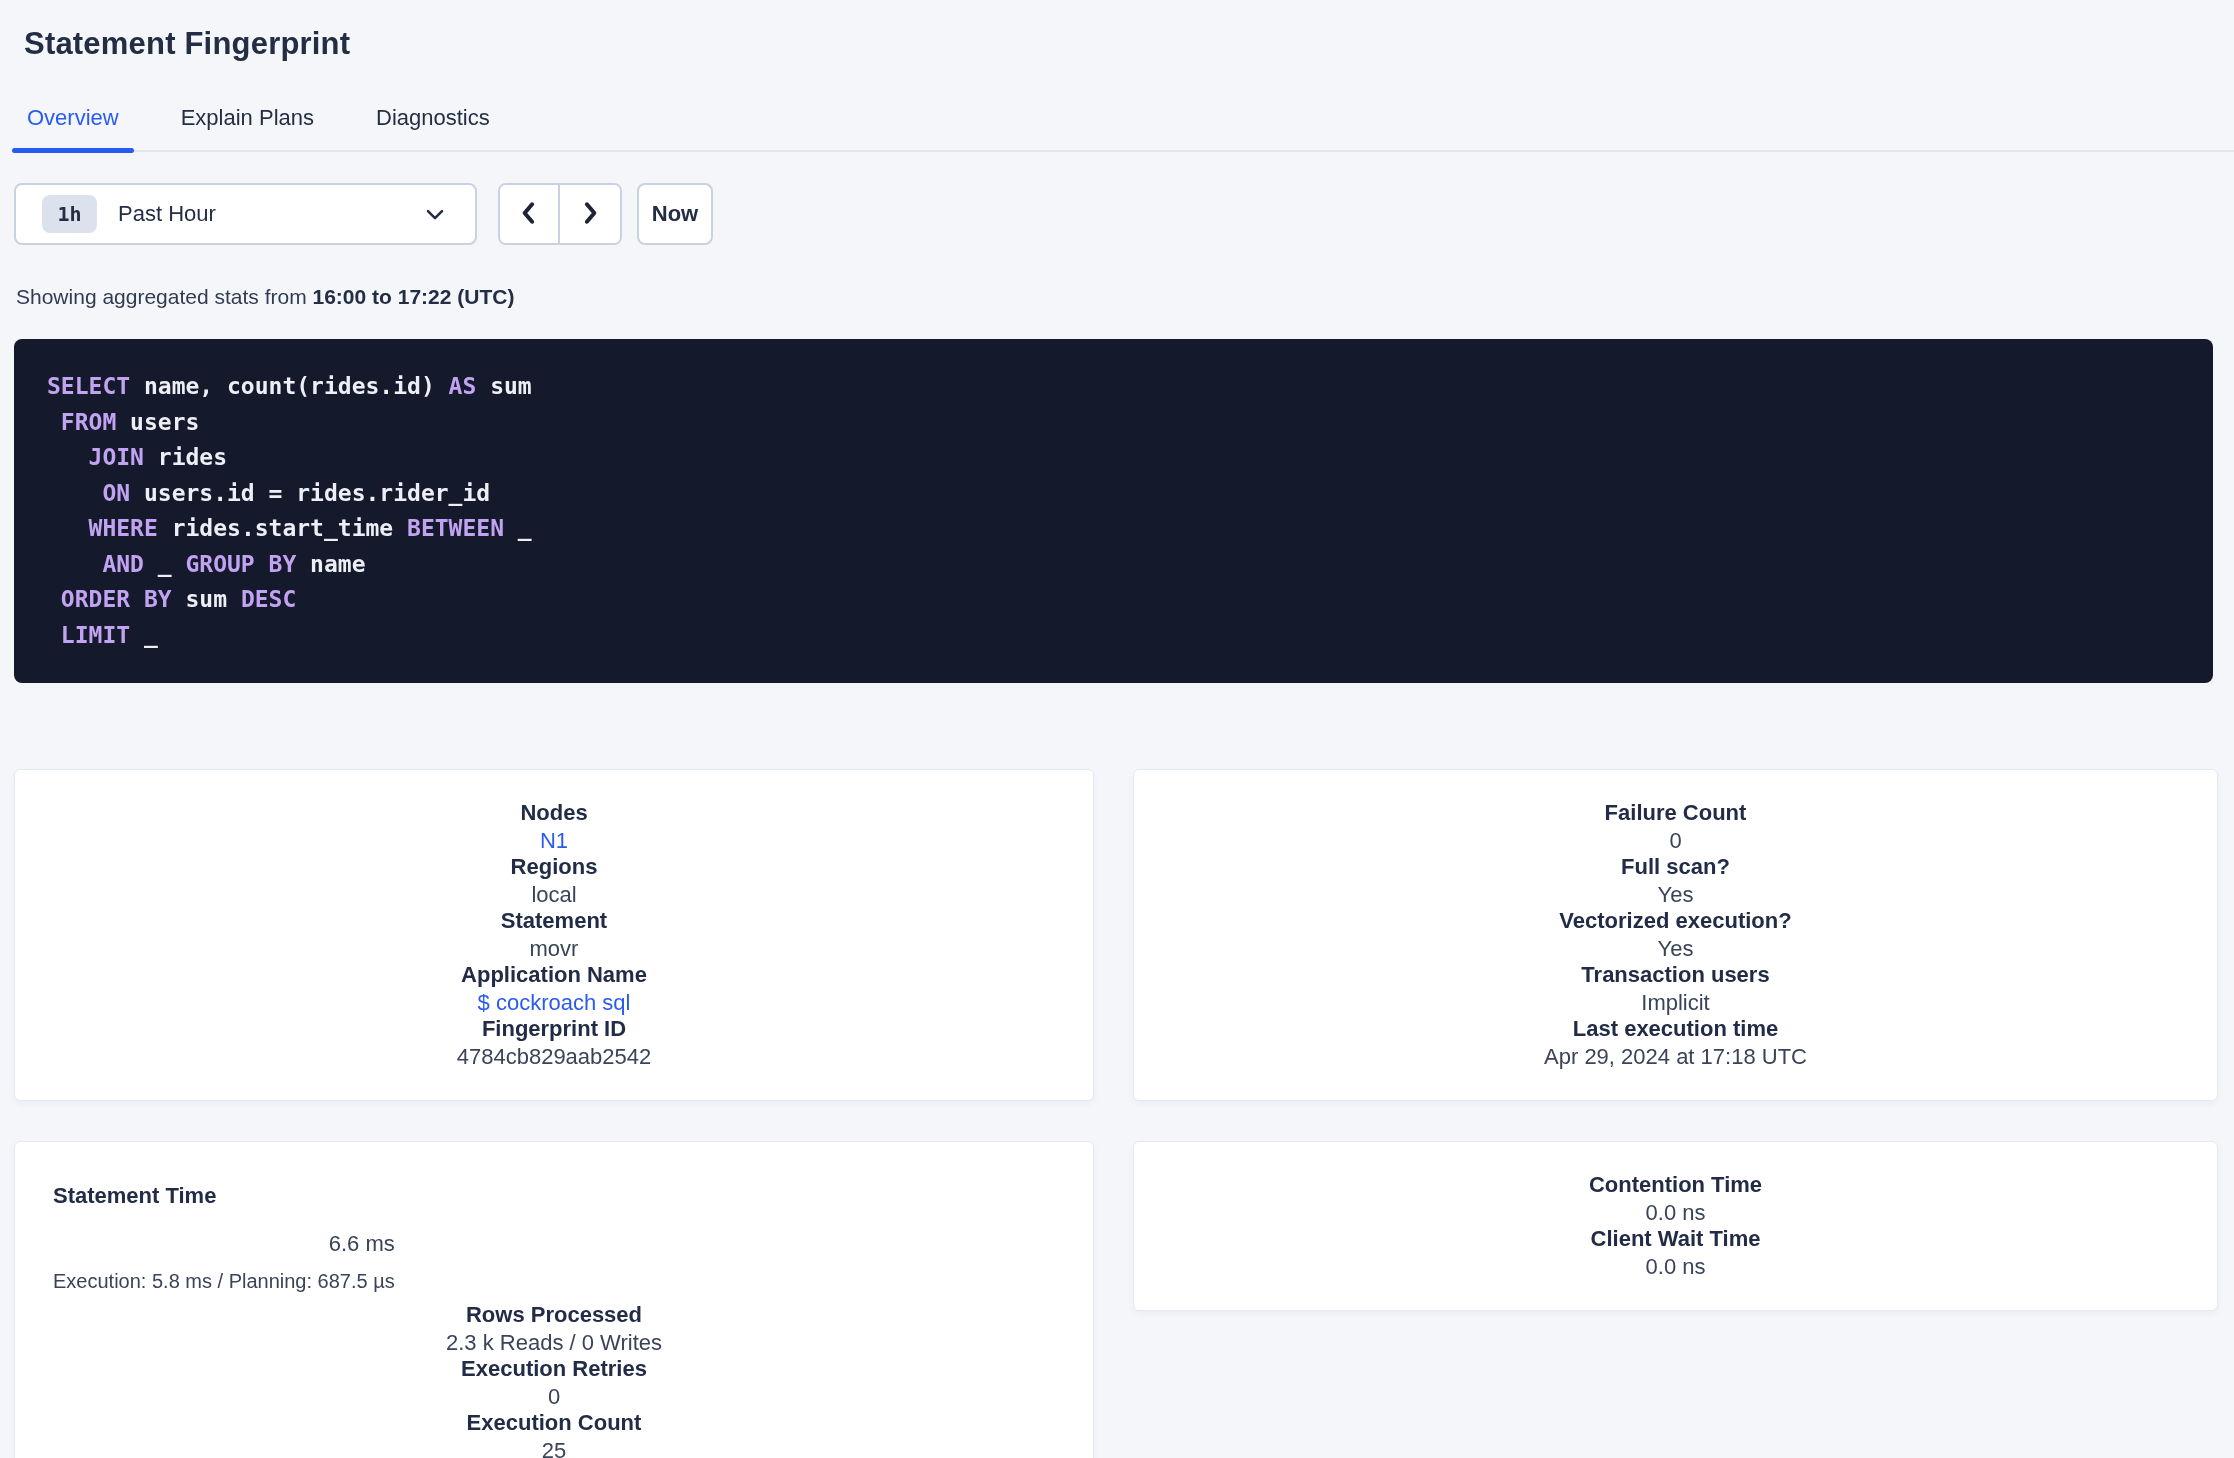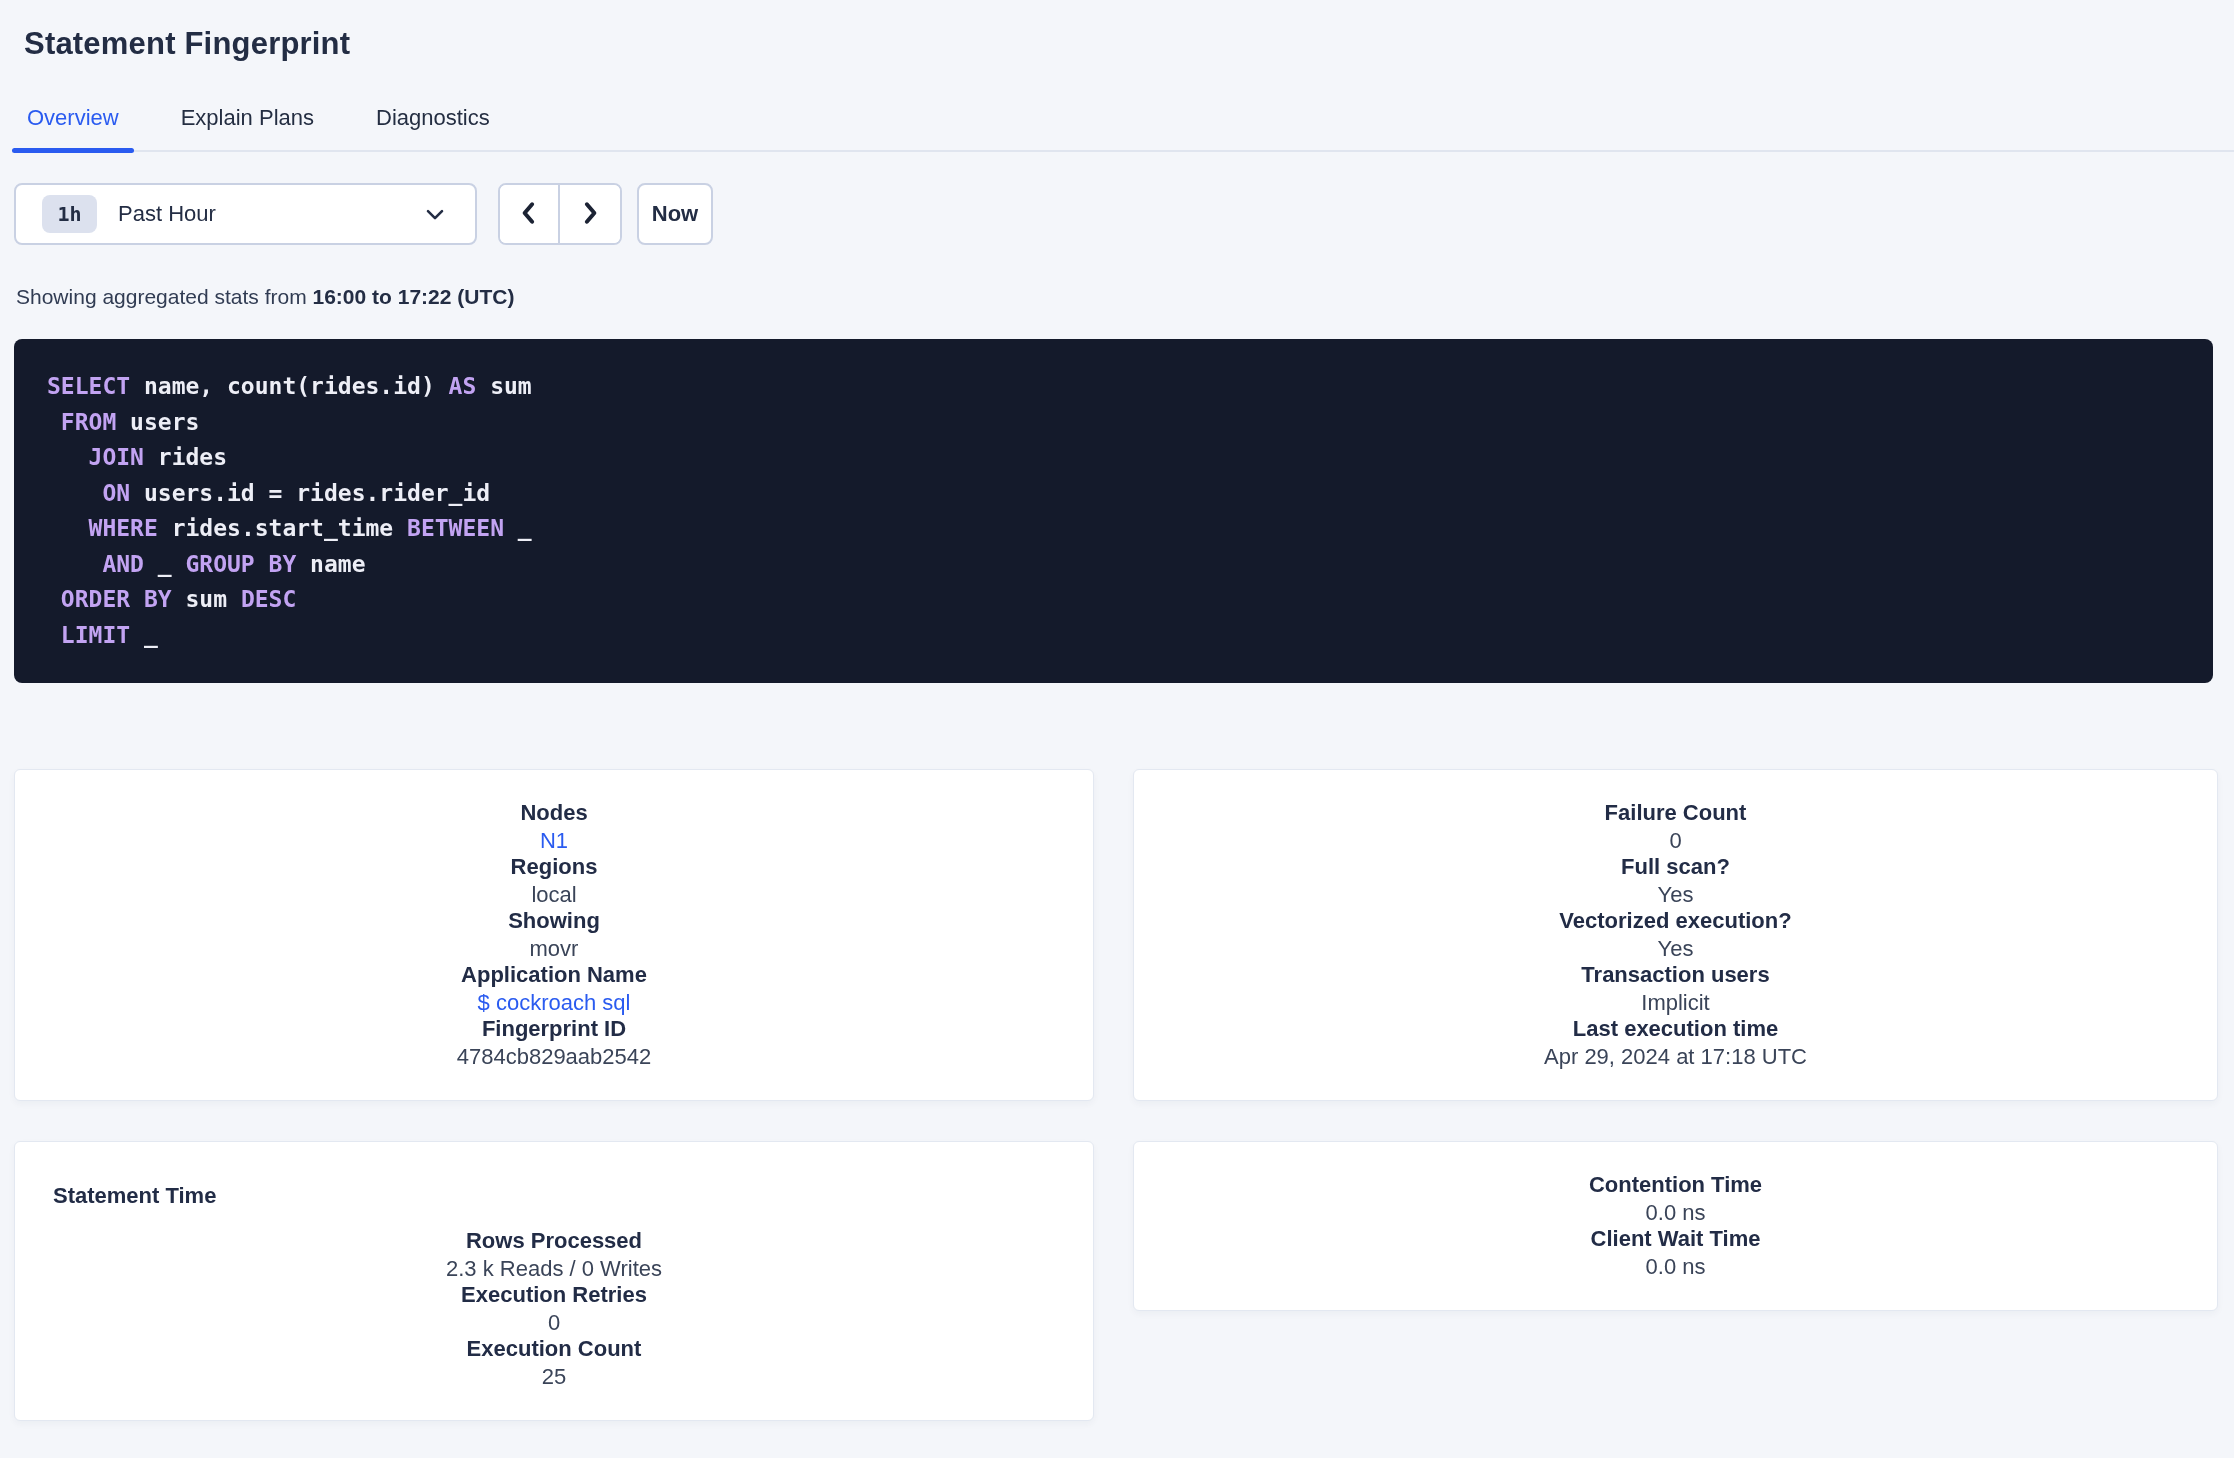--- a/index.html
+++ b/index.html
@@ -195,21 +195,21 @@
   <div class="card">
     <div class="row">
       <span class="lbl">Nodes</span>
       <span class="val link">N1</span>
     </div>
     <div class="row">
       <span class="lbl">Regions</span>
       <span class="val">local</span>
     </div>
     <div class="row">
-      <span class="lbl">Showing</span>
+      <span class="lbl">Statement</span>
       <span class="val">movr</span>
     </div>
     <div class="row">
       <span class="lbl">Application Name</span>
       <span class="val link">$ cockroach sql</span>
     </div>
     <div class="row">
       <span class="lbl">Fingerprint ID</span>
       <span class="val">4784cb829aab2542</span>
     </div>
@@ -234,20 +234,24 @@
     </div>
     <div class="row">
       <span class="lbl">Last execution time</span>
       <span class="val">Apr 29, 2024 at 17:18 UTC</span>
     </div>
   </div>
 
   <div class="card">
     <div class="row row-multi">
       <span class="lbl">Statement Time</span>
+      <span class="val">
+        <span class="v-main">6.6 ms</span>
+        <span class="v-sub">Execution: 5.8 ms / Planning: 687.5 µs</span>
+      </span>
     </div>
     <div class="row">
       <span class="lbl">Rows Processed</span>
       <span class="val">2.3 k Reads / 0 Writes</span>
     </div>
     <div class="row">
       <span class="lbl">Execution Retries</span>
       <span class="val">0</span>
     </div>
     <div class="row">

